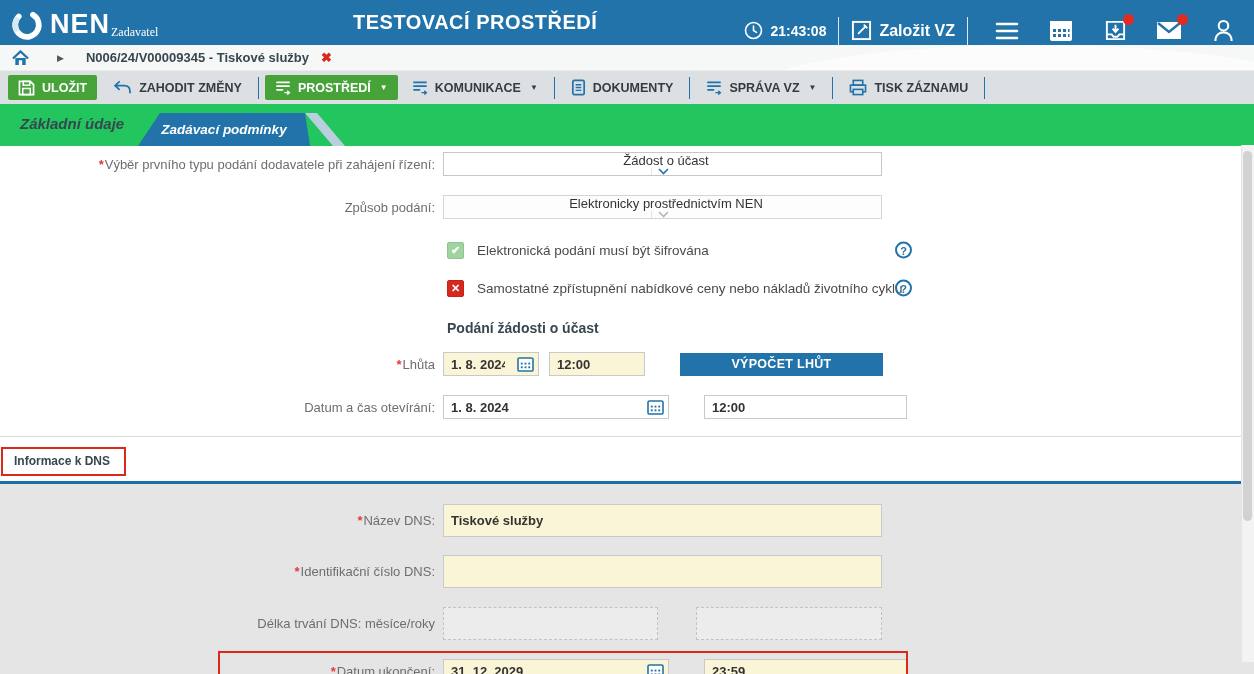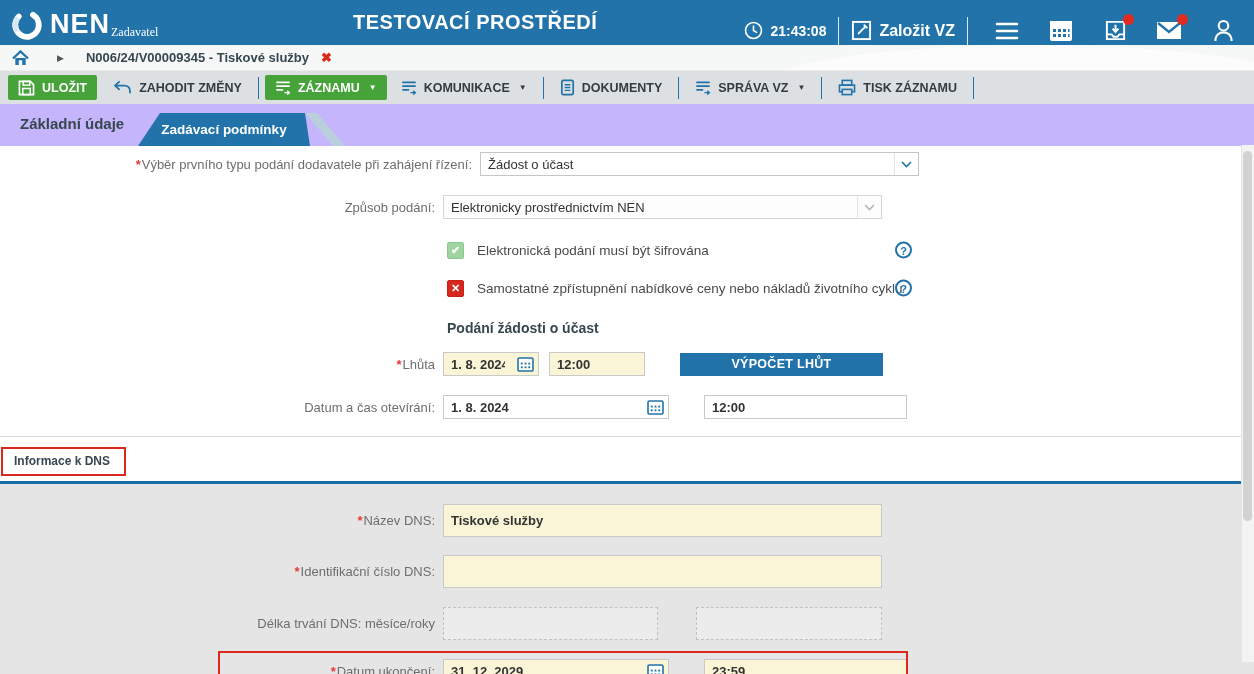--- a/index.html
+++ b/index.html
@@ -31,50 +31,50 @@
   .bc-close { font-size:13px; font-weight:bold; color:#da291c; margin-left:12px; cursor:pointer; position:relative; }
 
   
   .toolbar { height:33px; background:#dde0e2; display:flex; align-items:center; padding-left:8px; }
   .tb-btn { display:flex; align-items:center; gap:7px; height:25px; padding:0 10px; font-size:12.5px; font-weight:bold; color:#333c42; cursor:pointer; border-radius:2px; white-space:nowrap; }
   .tb-btn.green { background:#45a339; color:#fff; }
   .tb-sep { width:1px; height:22px; background:#2173a9; margin:0 6px; }
   .tb-caret { font-size:8px; margin-left:2px; }
 
   
-  .tabs { height:42px; background:#c4b5fd; position:relative; }
+  .tabs { height:42px; background:#22c55e; position:relative;font-style:italic; }
   .tab-inactive { position:absolute; left:20px; top:11px; font-size:15px; font-weight:bold; color:#37474f; cursor:pointer; }
   .tab-active { position:absolute; left:138px; top:9px; width:172px; height:33px; background:#2173a9; color:#fff; font-size:13.5px; font-weight:bold; display:flex; align-items:center; justify-content:center; clip-path:polygon(22px 0, calc(100% - 5px) 0, 100% 100%, 0 100%); cursor:pointer; }
   .tab-shadow { position:absolute; left:305px; top:9px; width:40px; height:33px; background:#b9cfdd; clip-path:polygon(0 0, 12px 0, 40px 100%, 28px 100%); }
 
   
   .form-row { display:flex; align-items:center; position:relative; }
   .lbl { width:439px; text-align:right; padding-right:4px; font-size:13px; color:#6e6e6e; white-space:nowrap; }
   .req { color:#e53935; font-weight:bold; margin-right:1px; }
   .ctrl { margin-left:4px; display:flex; align-items:center; }
-  .select { height:24px; background:#fff; border:1px solid #c6c6c6; display:flex; align-items:center; position:relative; }
+  .select { height:24px; background:#fff; border:1px solid #c6c6c6; display:flex; align-items:center; position:relative;flex-direction:column; }
   .select .val { font-size:13px; color:#333; padding-left:7px; flex:1; }
   .select .chev { width:24px; height:100%; display:flex; align-items:center; justify-content:center; border-left:1px solid #e3e3e3; }
   .select.disabled { background:#fdfdfd; border-color:#d6d6d6; }
   .inp { height:33px; border:1px solid #c9c9c9; background:#fff; font-family:"Liberation Sans",sans-serif; font-size:13px; font-weight:bold; color:#333; padding:0 7px; }
   .inp.yellow { background:#faf5d6; }
   .date-box { height:24px; border:1px solid #c9c9c9; display:flex; align-items:center; background:#fff; }
   .date-box.yellow { background:#faf5d6; }
   .date-box input { border:none; background:transparent; font-family:"Liberation Sans",sans-serif; font-size:13px; font-weight:bold; color:#333; padding:0 7px; flex:1; min-width:0; outline:none; }
   .cal-btn { width:26px; display:flex; align-items:center; justify-content:center; cursor:pointer; }
   .checkbox { width:17px; height:17px; border-radius:2px; display:flex; align-items:center; justify-content:center; font-size:11px; color:#fff; font-weight:bold; }
   .checkbox.green { background:#9fd39f; border:1px solid #8cc88c; }
   .checkbox.red { background:#d7281e; border:1px solid #c32318; }
   .chk-label { font-size:13.5px; color:#4a4a4a; margin-left:13px; }
   .help { position:absolute; left:895px; top:50%; transform:translateY(-50%); width:17px; height:17px; border-radius:50%; border:2px solid #2173a9; color:#2173a9; font-size:11px; font-weight:bold; display:flex; align-items:center; justify-content:center; cursor:pointer; }
   .subhead { font-size:14px; font-weight:bold; color:#37474f; margin-left:447px; }
   .blue-btn { height:23px; background:#2173a9; color:#fff; font-size:12.5px; font-weight:bold; display:flex; align-items:center; justify-content:center; cursor:pointer; letter-spacing:.3px; }
 
   .form1 { padding-top:6px; background:#fff; }
-  .form1 .r1 { margin-top:0;padding-left:37px; }
+  .form1 .r1 { margin-top:0; }
   .form1 .r2 { margin-top:19px; }
   .form1 .r3 { margin-top:21px; height:20px; }
   .form1 .r4 { margin-top:18px; height:20px; }
   .form1 .r5 { margin-top:21px; height:18px; }
   .form1 .r6 { margin-top:15px; }
   .form1 .r7 { margin-top:19px; }
   .form1 { padding-bottom:17px; }
 
   .sect-divider { height:1px; background:#d9dbdc; }
   .sect2-head { margin-top:10px; margin-left:1px; display:inline-block; border:2px solid #da291c; padding:5px 14px 6px 11px; }
@@ -204,21 +204,21 @@
         <path d="M7 1.5 L2 6 L7 10.5 M2.5 6 H12 C16 6 18 8.5 18 12 V14" fill="none" stroke="#2173a9" stroke-width="1.9" stroke-linejoin="round"></path>
       </svg>
       <span>ZAHODIT ZMĚNY</span>
     </div>
     <div class="tb-sep"></div>
     <div class="tb-btn green">
       <svg width="16" height="15" viewBox="0 0 17 16">
         <path d="M2 2.5 H15 M2 6.5 H15 M2 10.5 H8" stroke="#fff" stroke-width="1.8" stroke-linecap="round"></path>
         <path d="M10 13.5 H15 M13 11.5 L15.3 13.5 L13 15.5" fill="none" stroke="#fff" stroke-width="1.5"></path>
       </svg>
-      <span>ZÁZNAMU</span>
+      <span>PROSTŘEDÍ</span>
       <span class="tb-caret">▼</span>
     </div>
     <div class="tb-btn" style="margin-left:4px;">
       <svg width="16" height="15" viewBox="0 0 17 16">
         <path d="M2 2.5 H15 M2 6.5 H15 M2 10.5 H8" stroke="#2173a9" stroke-width="1.8" stroke-linecap="round"></path>
         <path d="M10 13.5 H15 M13 11.5 L15.3 13.5 L13 15.5" fill="none" stroke="#2173a9" stroke-width="1.5"></path>
       </svg>
       <span>KOMUNIKACE</span>
       <span class="tb-caret">▼</span>
     </div>

